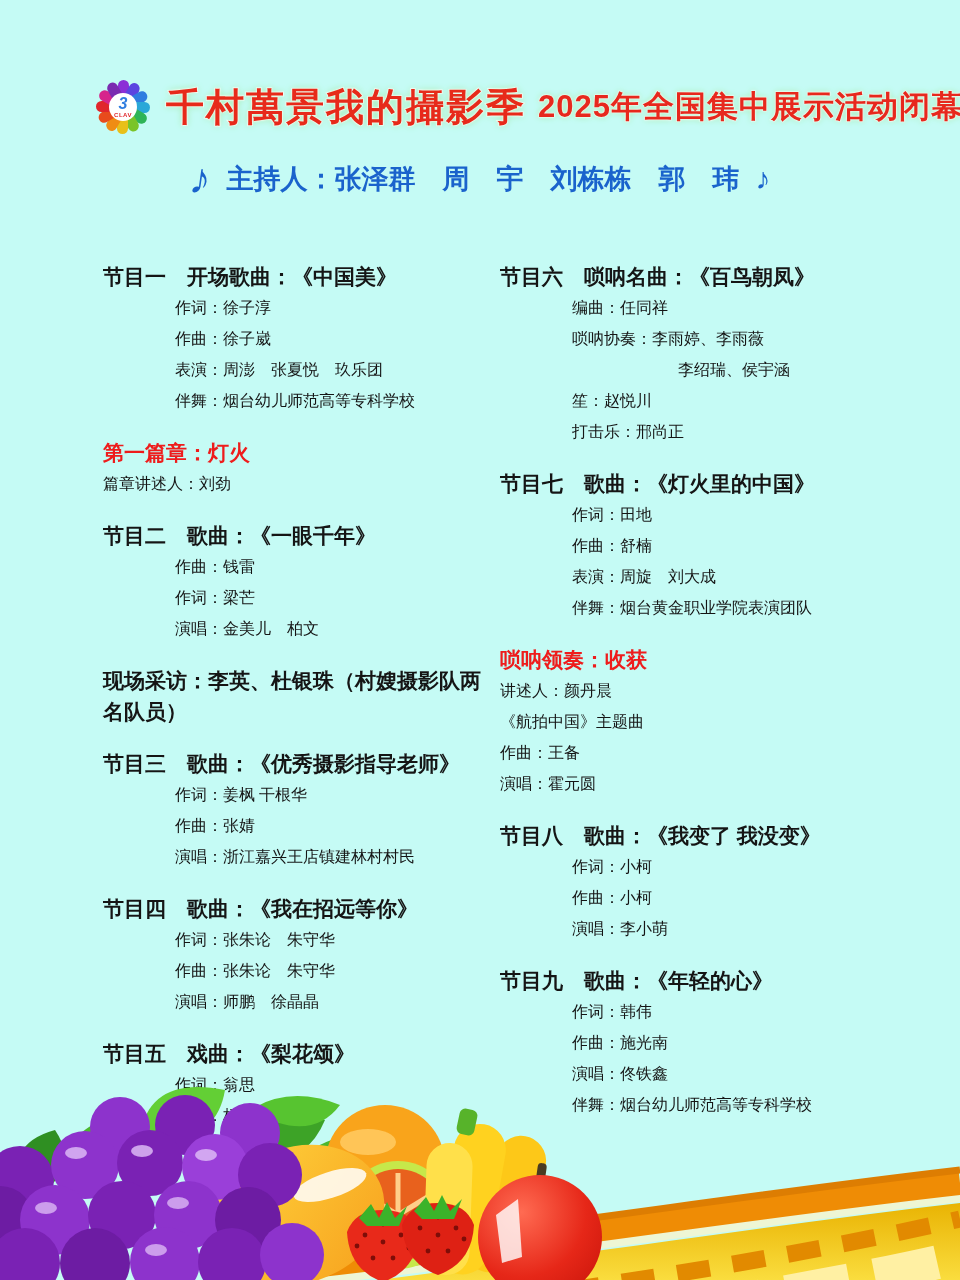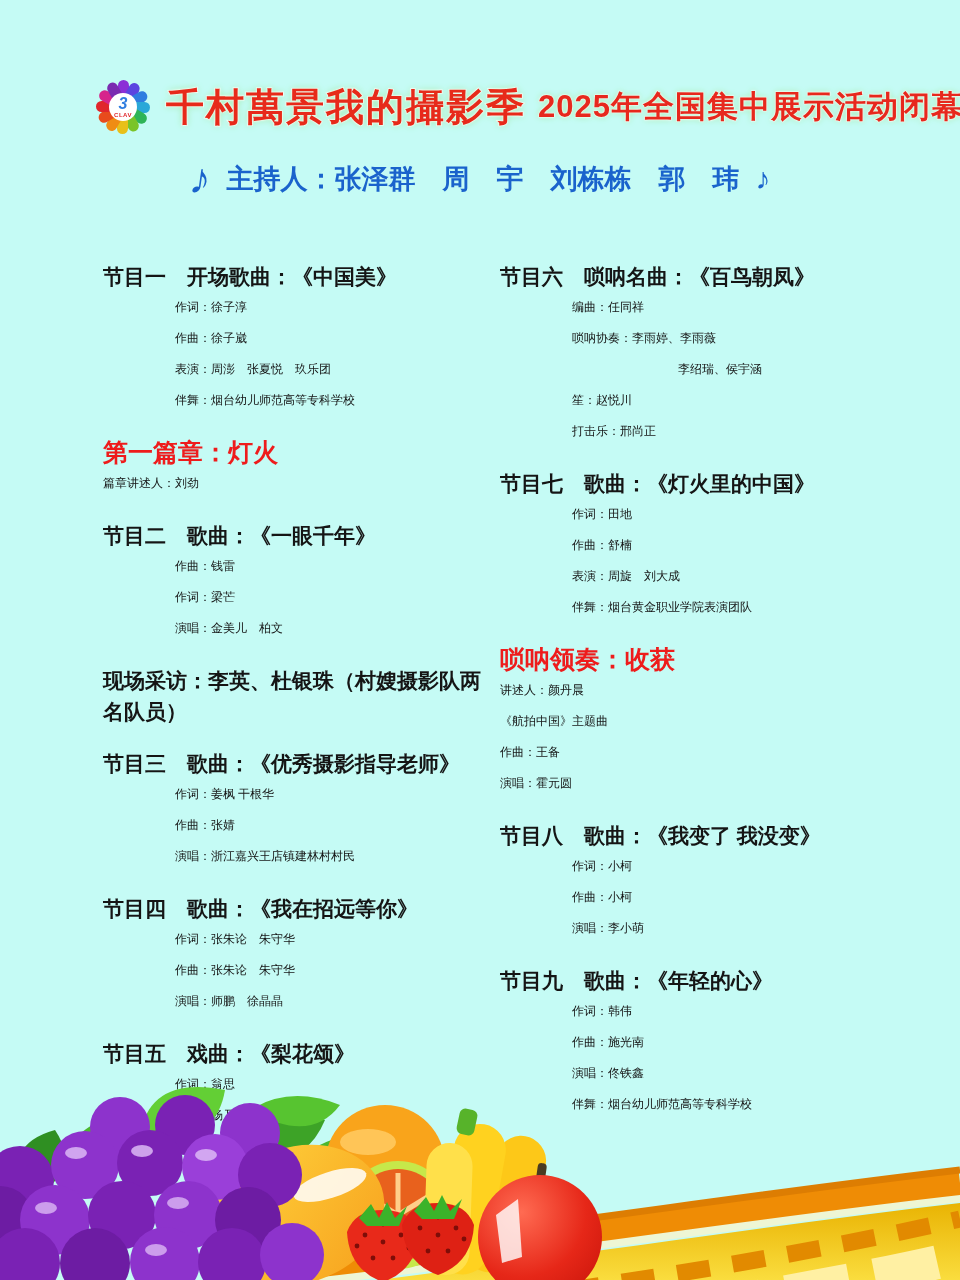--- a/index.html
+++ b/index.html
@@ -33,27 +33,27 @@
              text-shadow:0 0 3px #ffffff,0 0 6px #9fe8a0;}
   
   .host-bar{position:absolute;top:158px;left:0;width:100%;display:flex;align-items:center;justify-content:center;
             gap:16px;color:#1a63cc;font-weight:700;font-size:27px;}
   .clef{font-size:42px;line-height:1;transform:skewX(-8deg);}
   .note{font-size:30px;line-height:1;}
   
   .columns{position:absolute;top:243px;left:103px;display:flex;margin-top:18px;}
   .col-left{width:397px;}
   .col-right{width:440px;}
-  .line{font-size:12px;line-height:31px;}
+  .line{font-size:16px;line-height:31px;}
   .hdr{font-weight:700;font-size:21px;font-family:"Liberation Sans",sans-serif;}
   .emph{font-weight:700;font-size:21px;font-family:"Liberation Sans",sans-serif;}
   .dt{padding-left:72px;font-family:"Liberation Serif",serif;}
   .dt2{padding-left:178px;font-family:"Liberation Serif",serif;}
   .pl{font-family:"Liberation Serif",serif;}
-  .chap{color:#ee1c1c;font-weight:700;font-size:25px;}
+  .chap{color:#ee1c1c;font-weight:700;font-size:21px;}
   .award{color:#2273dc;font-weight:700;font-size:21px;}
   .mt{margin-top:21px;}
   
   .decor{position:absolute;left:0;bottom:0;width:960px;height:265px;display:block;}
 </style>
 </head>
 <body>
 
 <div class="page">
 

